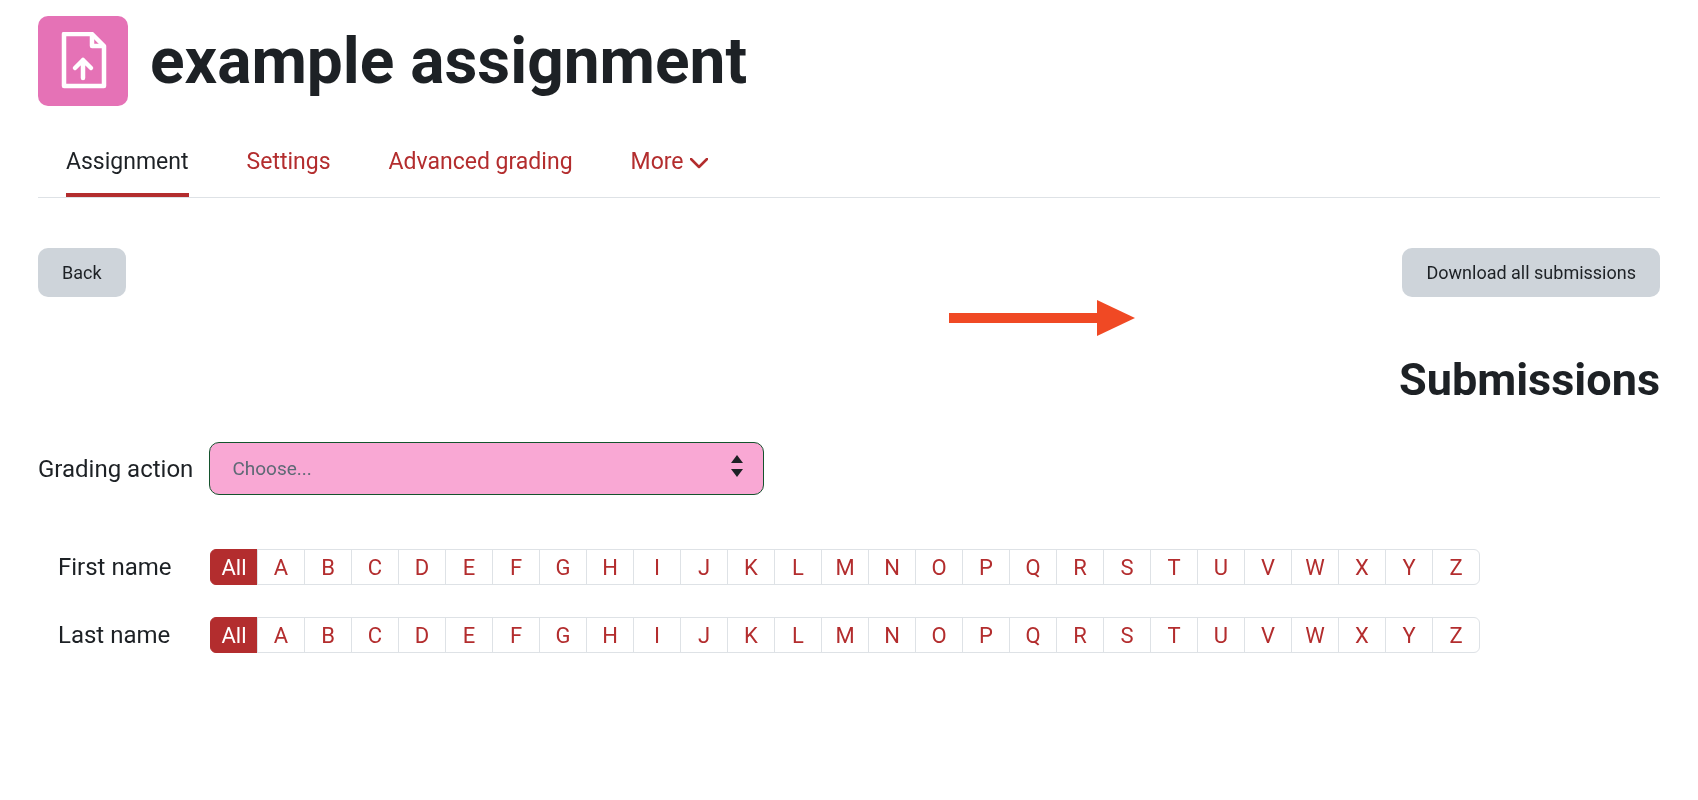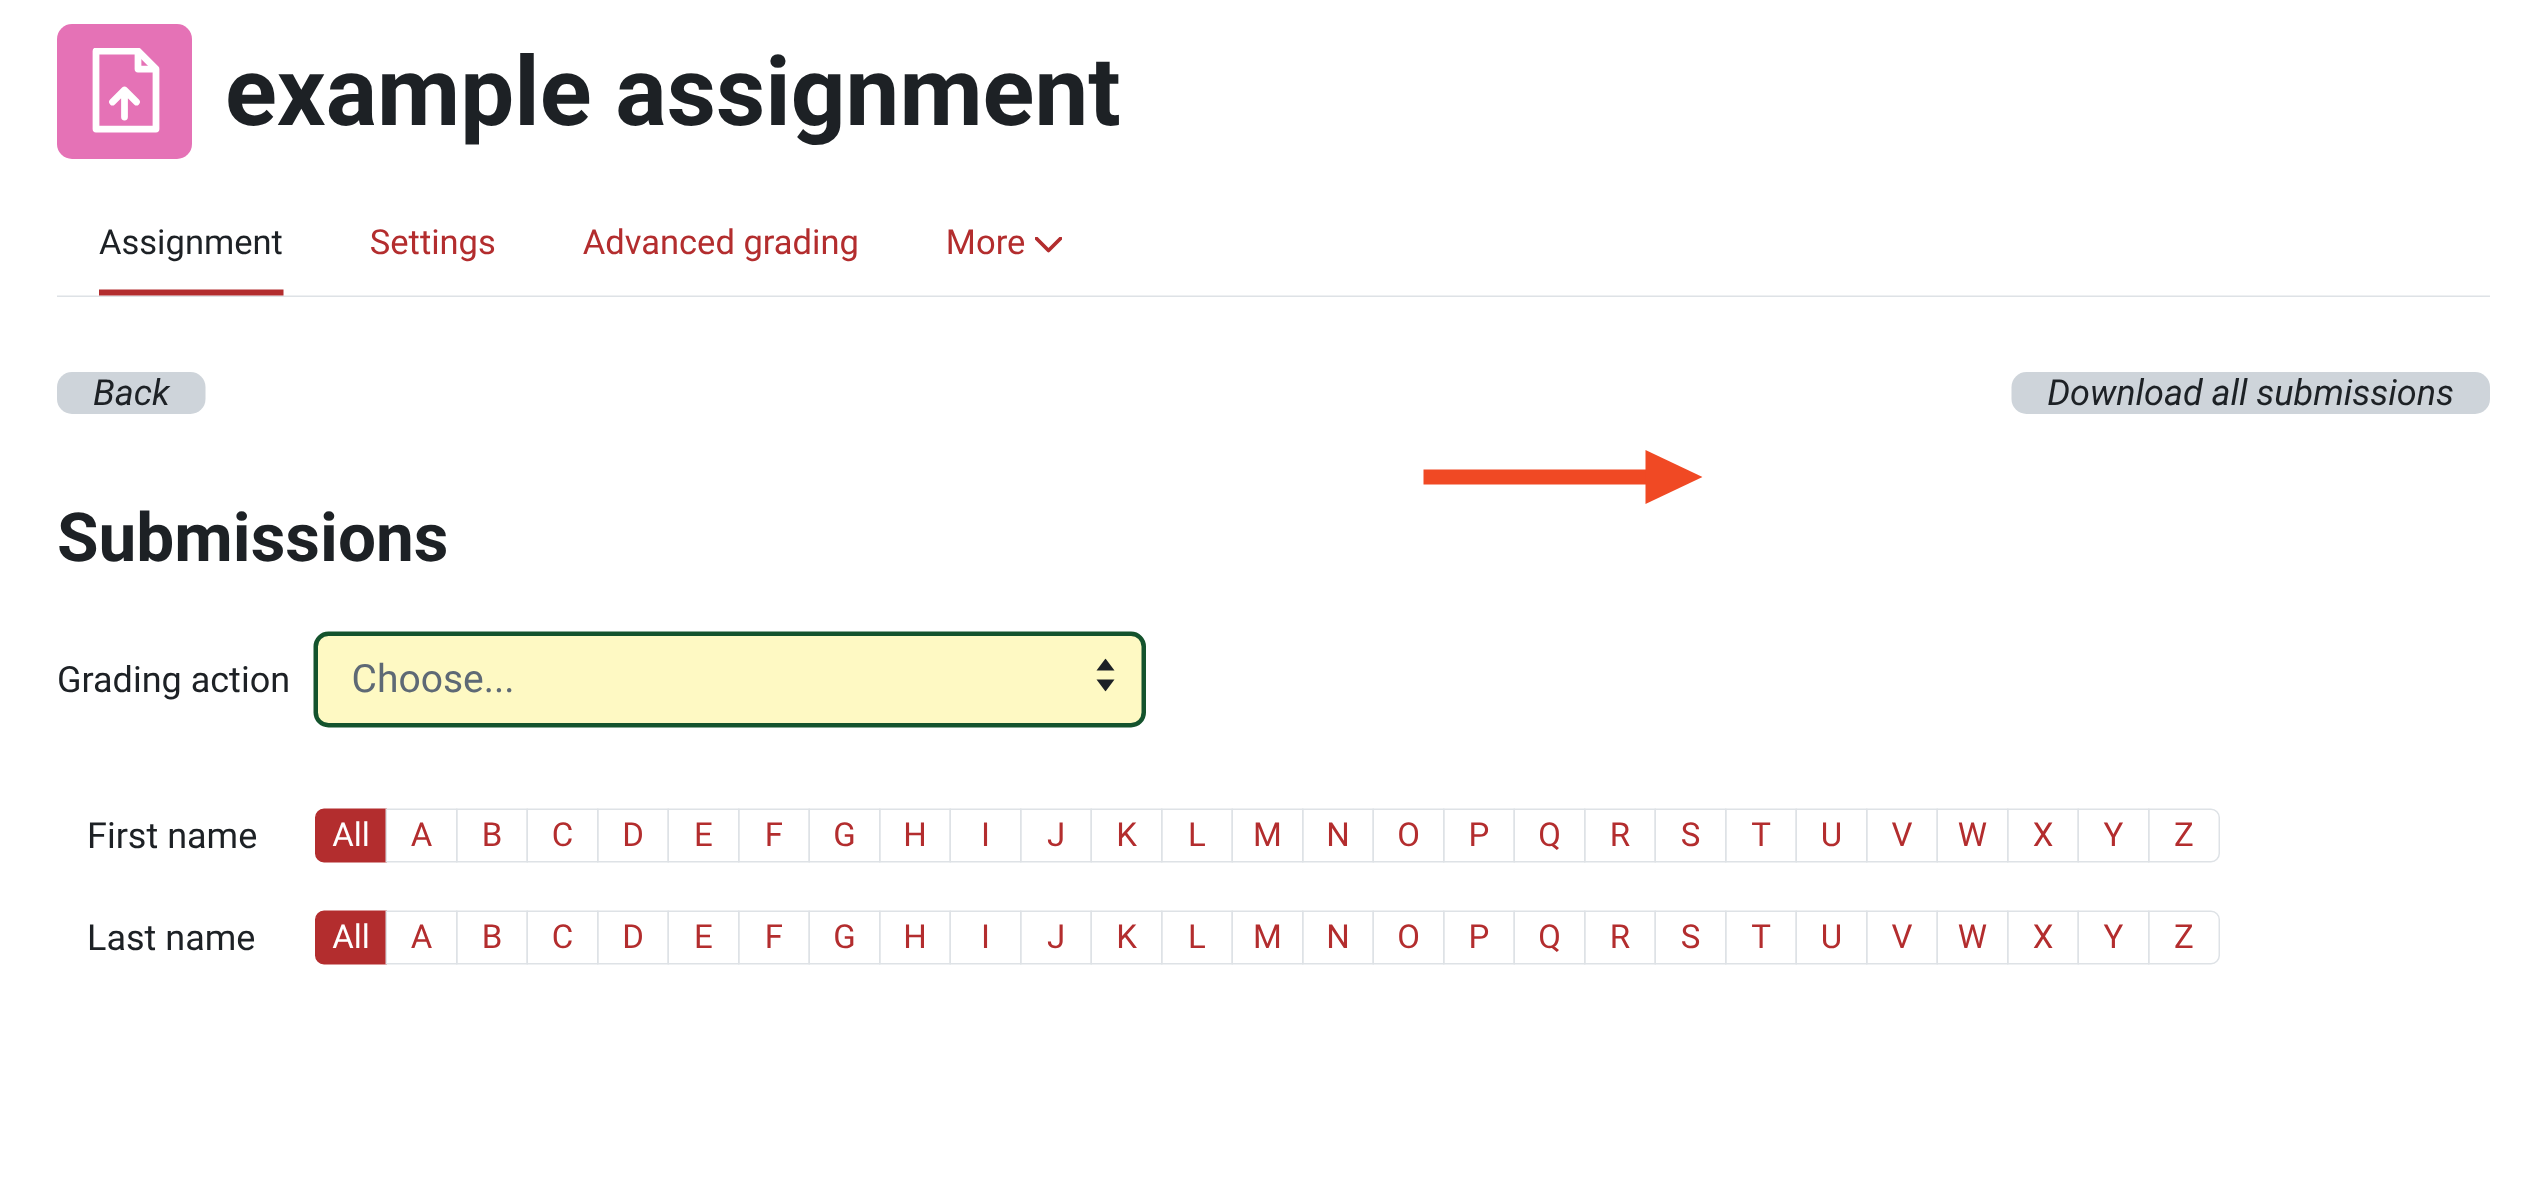--- a/index.html
+++ b/index.html
@@ -60,58 +60,58 @@
     .button-row {
       display: flex;
       justify-content: space-between;
       align-items: center;
       margin-top: 50px;
     }
     .btn-secondary {
       background: #ced4da;
       border: none;
       border-radius: 10px;
-      font-size: 24px;
-      color: #1d2125;
-      padding: 0 24px;
+      font-size: 18px;
+      color: #1d2125;
+      padding: 14px 24px;
       cursor: pointer;
       font-family: inherit;
-      font-style: italic;
     }
     .arrow-annotation {
       position: absolute;
       left: 945px;
       top: 298px;
     }
     .section-title {
       font-size: 45px;
       font-weight: 700;
       margin-top: 56px;
+      text-align: right;
     }
     .grading-row {
       display: flex;
       align-items: center;
       gap: 16px;
       margin-top: 36px;
     }
     .grading-label {
       font-size: 24px;
     }
     .select-wrapper {
       position: relative;
       display: inline-block;
     }
     .grading-select {
       font-family: inherit;
-      font-size: 26px;
+      font-size: 19px;
       color: #5e6975;
       padding: 14px 50px 14px 22px;
-      border: 3px solid #14532d;
+      border: 1px solid #14532d;
       border-radius: 10px;
-      background: #fef9c3;
+      background: #f9a8d4;
       width: 555px;
       appearance: none;
       cursor: pointer;
     }
     .select-caret {
       position: absolute;
       right: 20px;
       top: 50%;
       transform: translateY(-50%);
       pointer-events: none;

